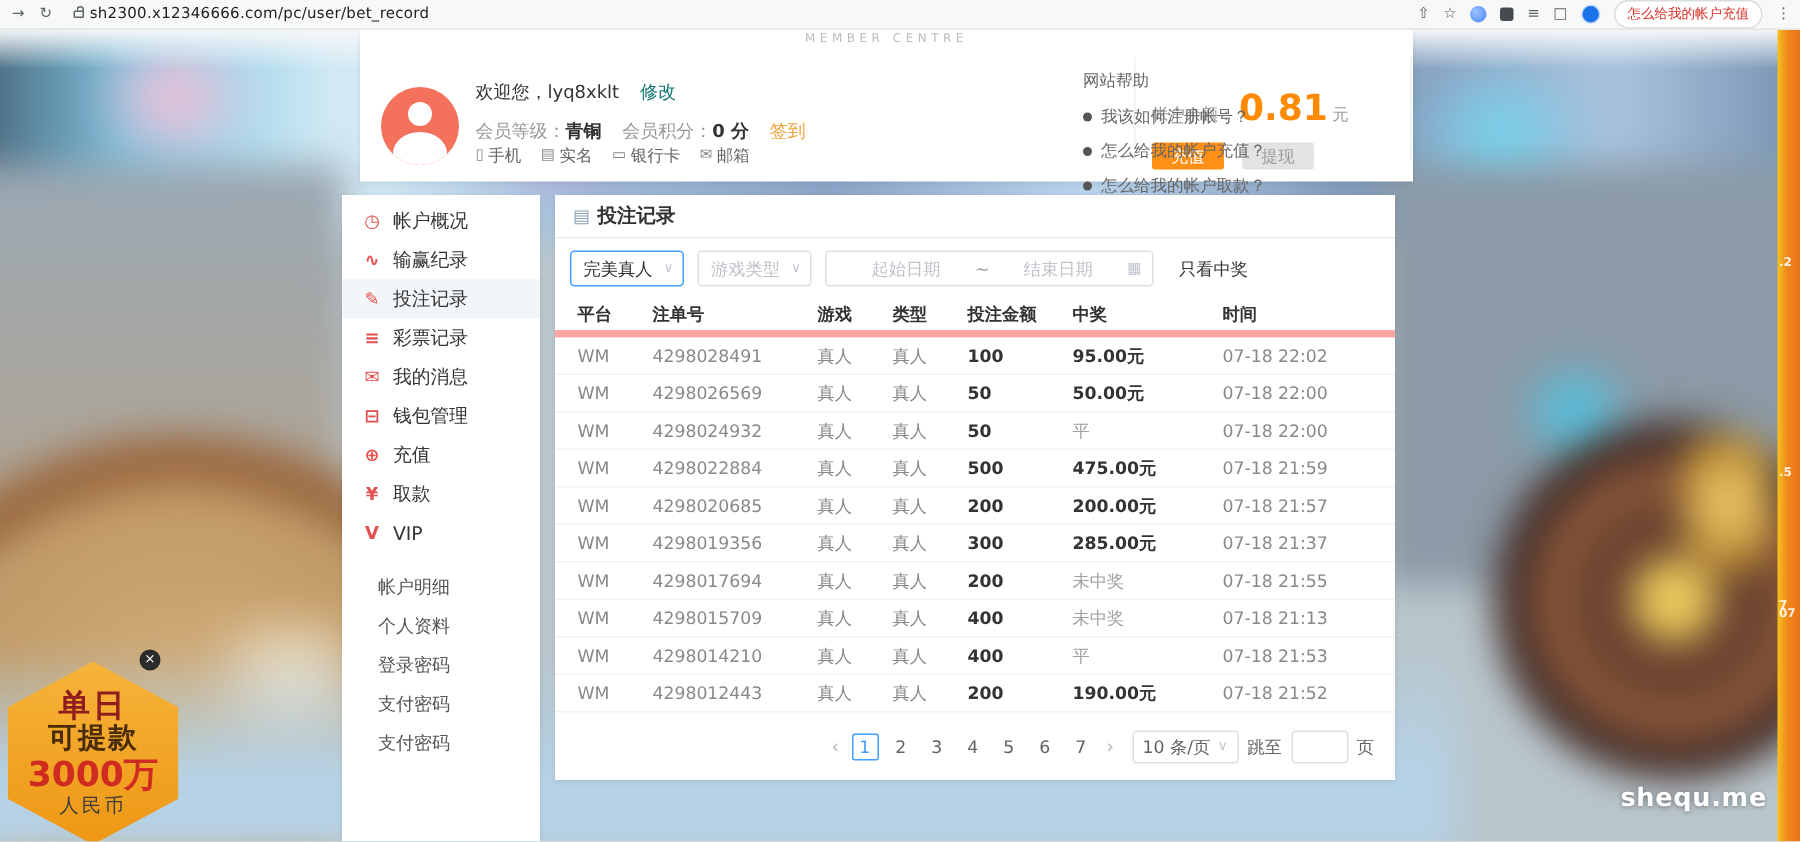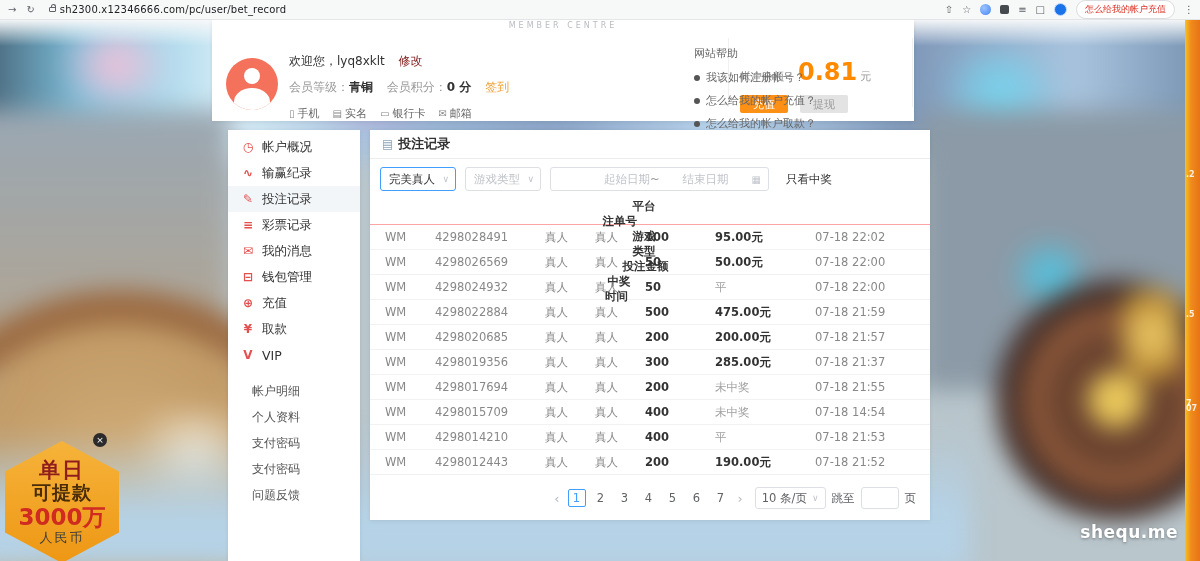--- a/index.html
+++ b/index.html
@@ -33,33 +33,33 @@
   .bk-tan { left:-60px; top:330px; width:420px; height:300px; background:radial-gradient(circle,#d2ae79 0%,#c19a66 55%,transparent 85%); }
   .bk-rim { left:-80px; top:300px; width:460px; height:460px; border:34px solid #9c6b42; border-radius:50%; }
   .bk-chips { left:150px; top:420px; width:150px; height:90px; background:radial-gradient(circle,#efe6d2,transparent 75%); }
   .bk-wheel { right:-6px; top:290px; width:240px; height:240px; border-radius:50%; background:radial-gradient(circle,#e8c65a 0 16%,#6b4430 17% 40%,#8a5638 41% 55%,#46302а 56% 100%); background:radial-gradient(circle,#e8c65a 0 16%,#6b4430 17% 40%,#8a5638 41% 55%,#46302a 56% 100%); }
   .bk-gold-cup { right:48px; top:300px; width:60px; height:90px; background:radial-gradient(circle,#f0d070,#b8862e 80%); border-radius:30% 30% 40% 40%; }
   .bk-bottom { left:0; top:440px; width:1000px; height:140px; background:linear-gradient(180deg,transparent,#b5d2e6 60%); }
   .bg-topfade { position:absolute; left:0; top:0; width:100%; height:26px; background:linear-gradient(180deg,rgba(248,249,250,.95),rgba(248,249,250,0)); }
 
   
   .card { position:absolute; background:#fff; z-index:2; box-shadow:0 1px 4px rgba(0,0,0,.08); }
-  .hdr-card { left:212px; top:20px; width:702px; height:101px; }
+  .hdr-card { left:240px; top:20px; width:702px; height:101px; }
   .side-card { left:228px; top:130px; width:132px; height:431px; }
   .main-card { left:370px; top:130px; width:560px; height:390px; }
 
   
   .member-centre { position:absolute; top:0; left:0; width:100%; text-align:center; font-size:8px; color:#b9bdc2; letter-spacing:3px; padding-top:1px; }
   .avatar-big { position:absolute; left:14px; top:38px; width:52px; height:52px; border-radius:50%; background:#f4725c; overflow:hidden; }
   .avatar-big:before { content:""; position:absolute; left:18px; top:10px; width:16px; height:16px; border-radius:50%; background:#fff; }
   .avatar-big:after { content:""; position:absolute; left:8px; top:30px; width:36px; height:28px; border-radius:50% 50% 0 0; background:#fff; }
   .uinfo { position:absolute; left:77px; top:33px; font-size:12px; color:#333; }
   .uinfo .row1 { margin-bottom:9px; }
-  .uinfo .row2 { margin-bottom:10px; color:#999; }
-  .link-blue { color:#7f1d1d; margin-left:10px; cursor:pointer; }
+  .uinfo .row2 { margin-bottom:0; color:#999; }
+  .link-blue { color:#0f766e; margin-left:10px; cursor:pointer; }
   .lvl { color:#333; font-weight:bold; margin-right:10px; }
   .pts { color:#333; font-weight:bold; }
   .signin { color:#f0a33a; margin-left:10px; cursor:pointer; }
   .verify-row { display:flex; gap:13px; color:#666; font-size:11px; }
   .verify-item { display:flex; align-items:center; gap:3px; }
   .verify-item .vi { color:#888; font-size:10px; }
   .vsep { position:absolute; top:18px; bottom:14px; width:1px; background:#f0f0f0; }
   .balance { position:absolute; left:528px; top:38px; }
   .bal-label { font-size:11px; color:#999; }
   .bal-num { font-size:24px; font-weight:bold; color:#ff8a00; margin:0 3px; }
@@ -85,21 +85,21 @@
   .m-title .ti { color:#8da3b8; font-weight:normal; font-size:12px; }
   .filters { height:40px; display:flex; align-items:center; padding-left:10px; gap:9px; font-size:11.5px; }
   .sel { height:24px; border:1px solid #dcdfe6; border-radius:3px; display:flex; align-items:center; justify-content:space-between; padding:0 6px 0 8px; cursor:pointer; background:#fff; }
   .sel .chev { color:#c0c4cc; font-size:9px; margin-left:4px; }
   .sel-platform { width:76px; border-color:#409eff; color:#333; }
   .sel-gametype { width:76px; color:#bfc3c9; }
   .datebox { width:219px; height:24px; border:1px solid #dcdfe6; border-radius:3px; display:flex; align-items:center; justify-content:space-between; padding:0 7px; color:#bfc3c9; cursor:pointer; background:#fff; }
   .datebox .cal { color:#c0c4cc; font-size:10px; }
   .only-win { color:#333; margin-left:8px; }
   .thead, .trow { display:flex; align-items:center; height:25px; padding-left:15px; font-size:11.5px; }
-  .thead { font-weight:bold; color:#333; border-bottom:1px solid #fca5a5; height:26px;flex-direction:column; }
+  .thead { font-weight:bold; color:#333; border-bottom:5px solid #fca5a5; height:26px; }
   .trow { color:#888; border-bottom:1px solid #f2f2f2; }
   .c0{width:50px;} .c1{width:110px;} .c2{width:50px;} .c3{width:50px;} .c4{width:70px;} .c5{width:100px;} .c6{width:105px;}
   .trow .c4 { color:#333; font-weight:bold; }
   .trow .c5.win { color:#333; font-weight:bold; }
   .trow .c5.lose, .trow .c5.draw { color:#a0a0a0; }
   .pagin { display:flex; align-items:center; justify-content:flex-end; gap:6px; padding:12px 14px 0 0; font-size:11.5px; color:#606266; }
   .pg-arrow { color:#b4b8bf; cursor:pointer; font-size:13px; padding:0 2px; }
   .pg-num { min-width:18px; height:18px; line-height:18px; text-align:center; cursor:pointer; border-radius:2px; }
   .pg-num.active { border:1px solid #409eff; color:#409eff; background:#fff; line-height:16px; }
   .pg-size { height:22px; border:1px solid #dcdfe6; border-radius:3px; display:flex; align-items:center; gap:5px; padding:0 6px; cursor:pointer; margin-left:4px; background:#fff; }
@@ -259,42 +259,42 @@
           <span>取款</span>
         </div>
         <div class="side-item">
           <i class="si">V</i>
           <span>VIP</span>
         </div>
       </div>
     <div class="side-sub" id="side-sub">
         <div class="side-sub-item">帐户明细</div>
         <div class="side-sub-item">个人资料</div>
+        <div class="side-sub-item">登录密码</div>
         <div class="side-sub-item">支付密码</div>
         <div class="side-sub-item">支付密码</div>
-        <div class="side-sub-item">问题反馈</div>
       </div>
   </div>
 
   <div class="card main-card">
     <div class="m-title">
       <span class="ti">▤</span>
       <span>投注记录</span>
     </div>
     <div class="filters">
       <div class="sel sel-platform">
         <span>完美真人</span>
         <span class="chev">∨</span>
       </div>
       <div class="sel sel-gametype">
         <span>游戏类型</span>
         <span class="chev">∨</span>
       </div>
       <div class="datebox">
-        <span style="flex:1;text-align:right">起始日期</span>
+        <span style="flex:1;text-align:center">起始日期</span>
         <span style="color:#999">~</span>
         <span style="flex:1;text-align:center">结束日期</span>
         <span class="cal">▦</span>
       </div>
       <span class="only-win">只看中奖</span>
     </div>
     <div class="thead" id="thead">
         <span class="c0">平台</span>
         <span class="c1">注单号</span>
         <span class="c2">游戏</span>
@@ -367,21 +367,21 @@
           <span class="c5 lose">未中奖</span>
           <span class="c6">07-18 21:55</span>
         </div>
         <div class="trow">
           <span class="c0">WM</span>
           <span class="c1">4298015709</span>
           <span class="c2">真人</span>
           <span class="c3">真人</span>
           <span class="c4">400</span>
           <span class="c5 lose">未中奖</span>
-          <span class="c6">07-18 14:54</span>
+          <span class="c6">07-18 21:13</span>
         </div>
         <div class="trow">
           <span class="c0">WM</span>
           <span class="c1">4298014210</span>
           <span class="c2">真人</span>
           <span class="c3">真人</span>
           <span class="c4">400</span>
           <span class="c5 draw">平</span>
           <span class="c6">07-18 21:53</span>
         </div>

